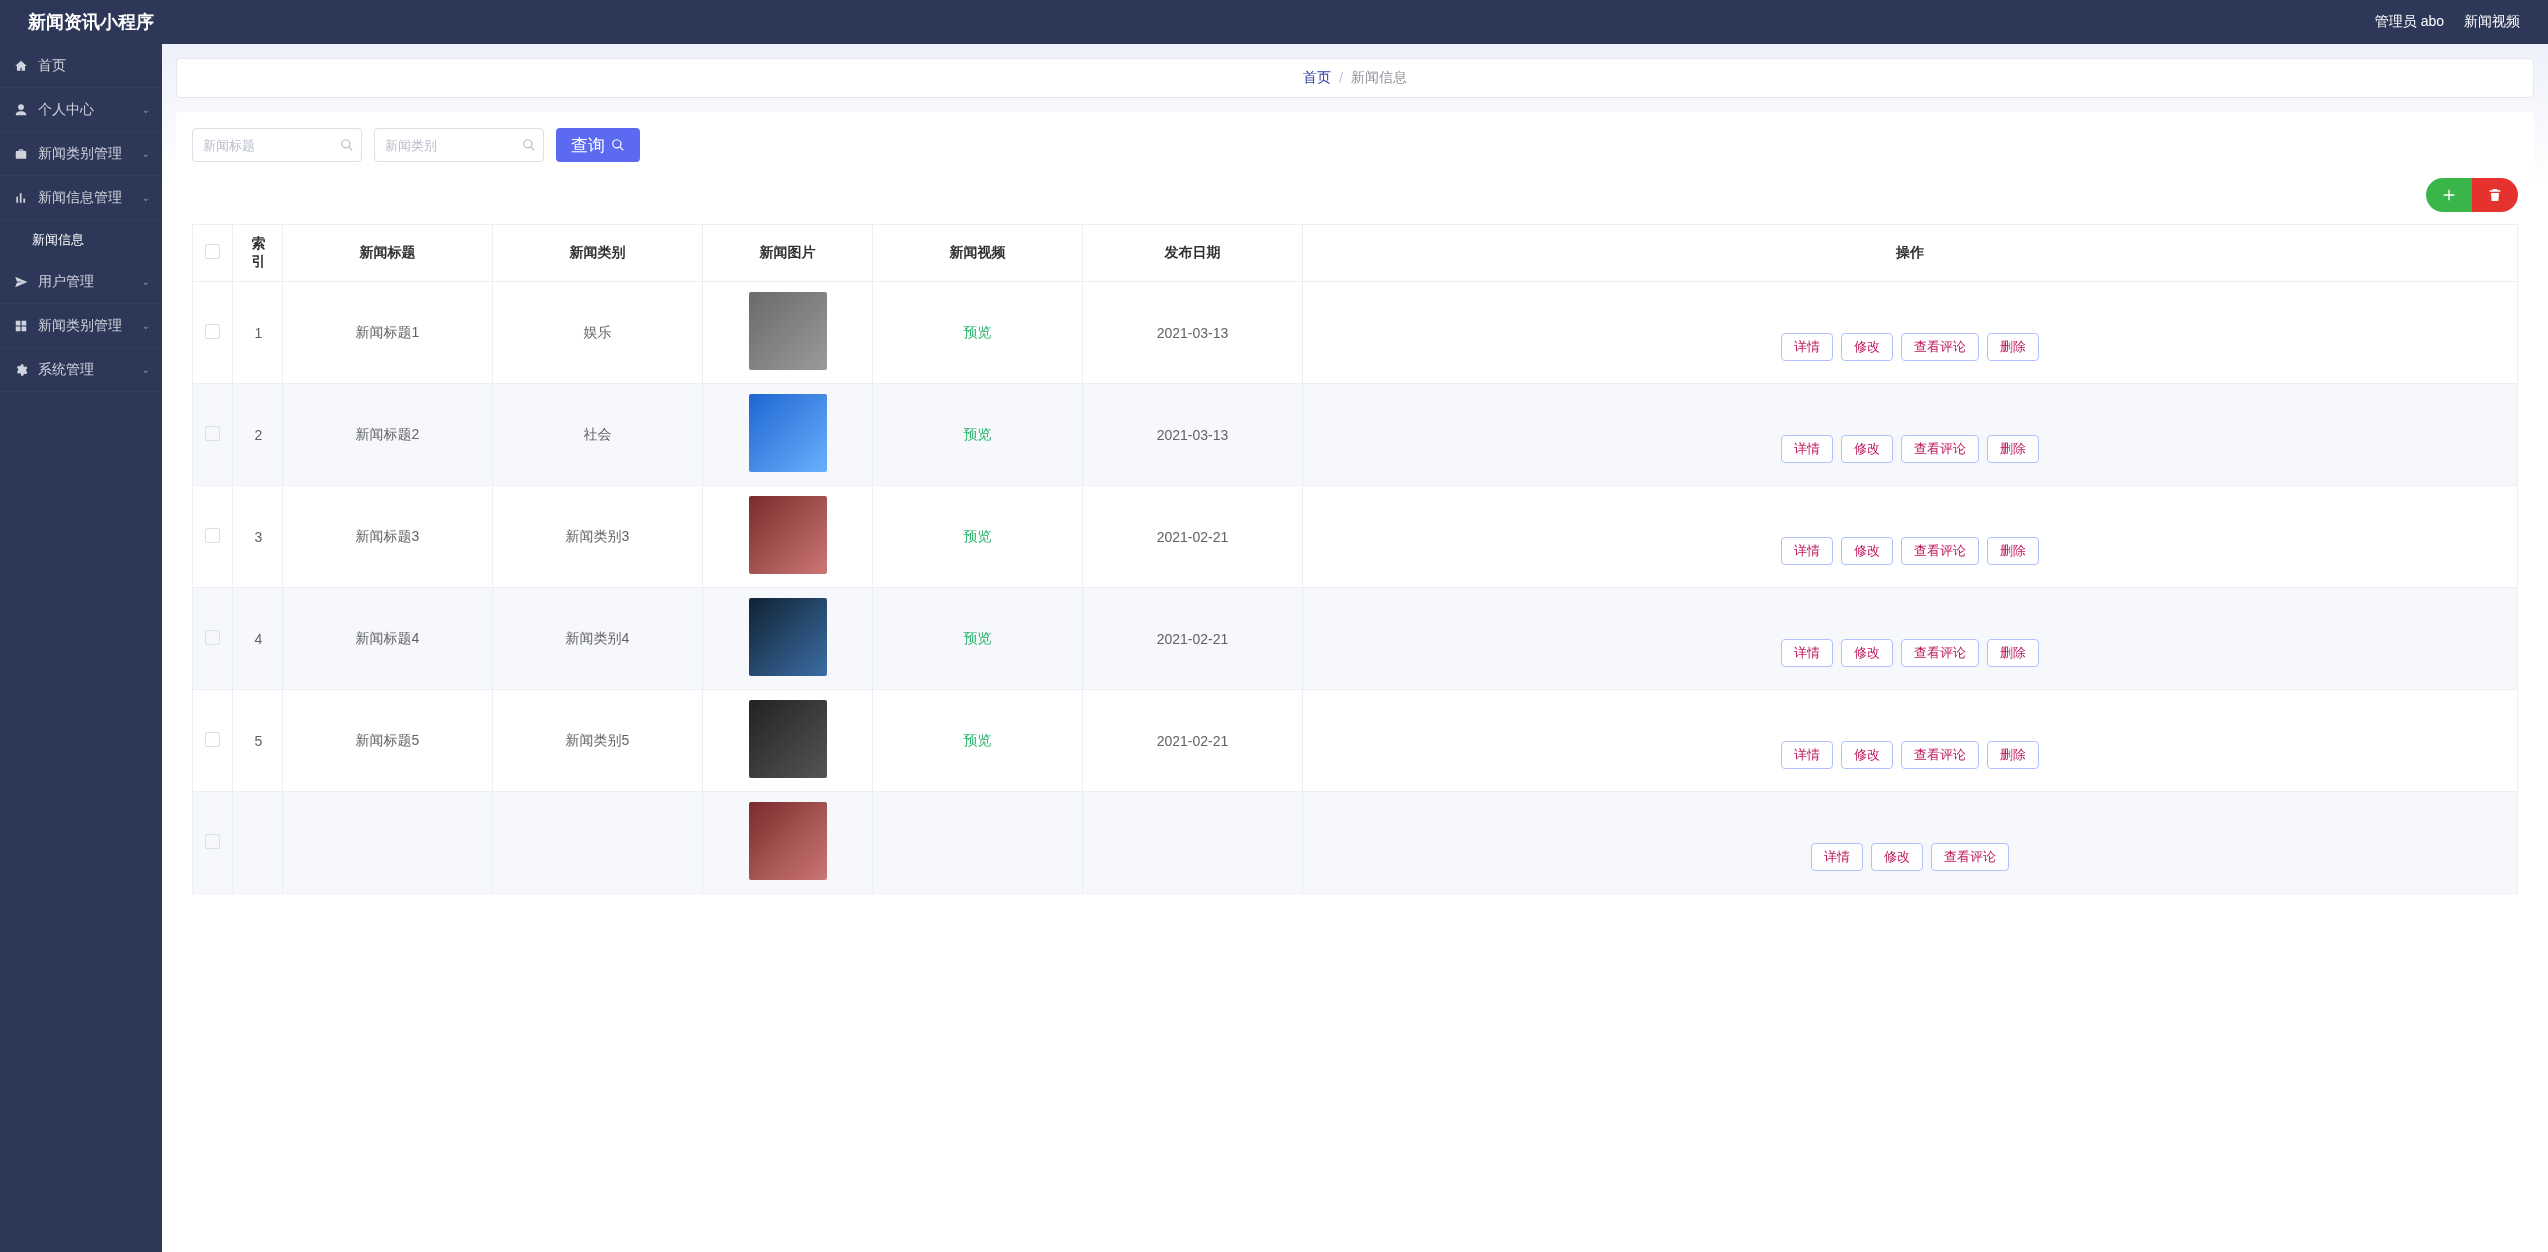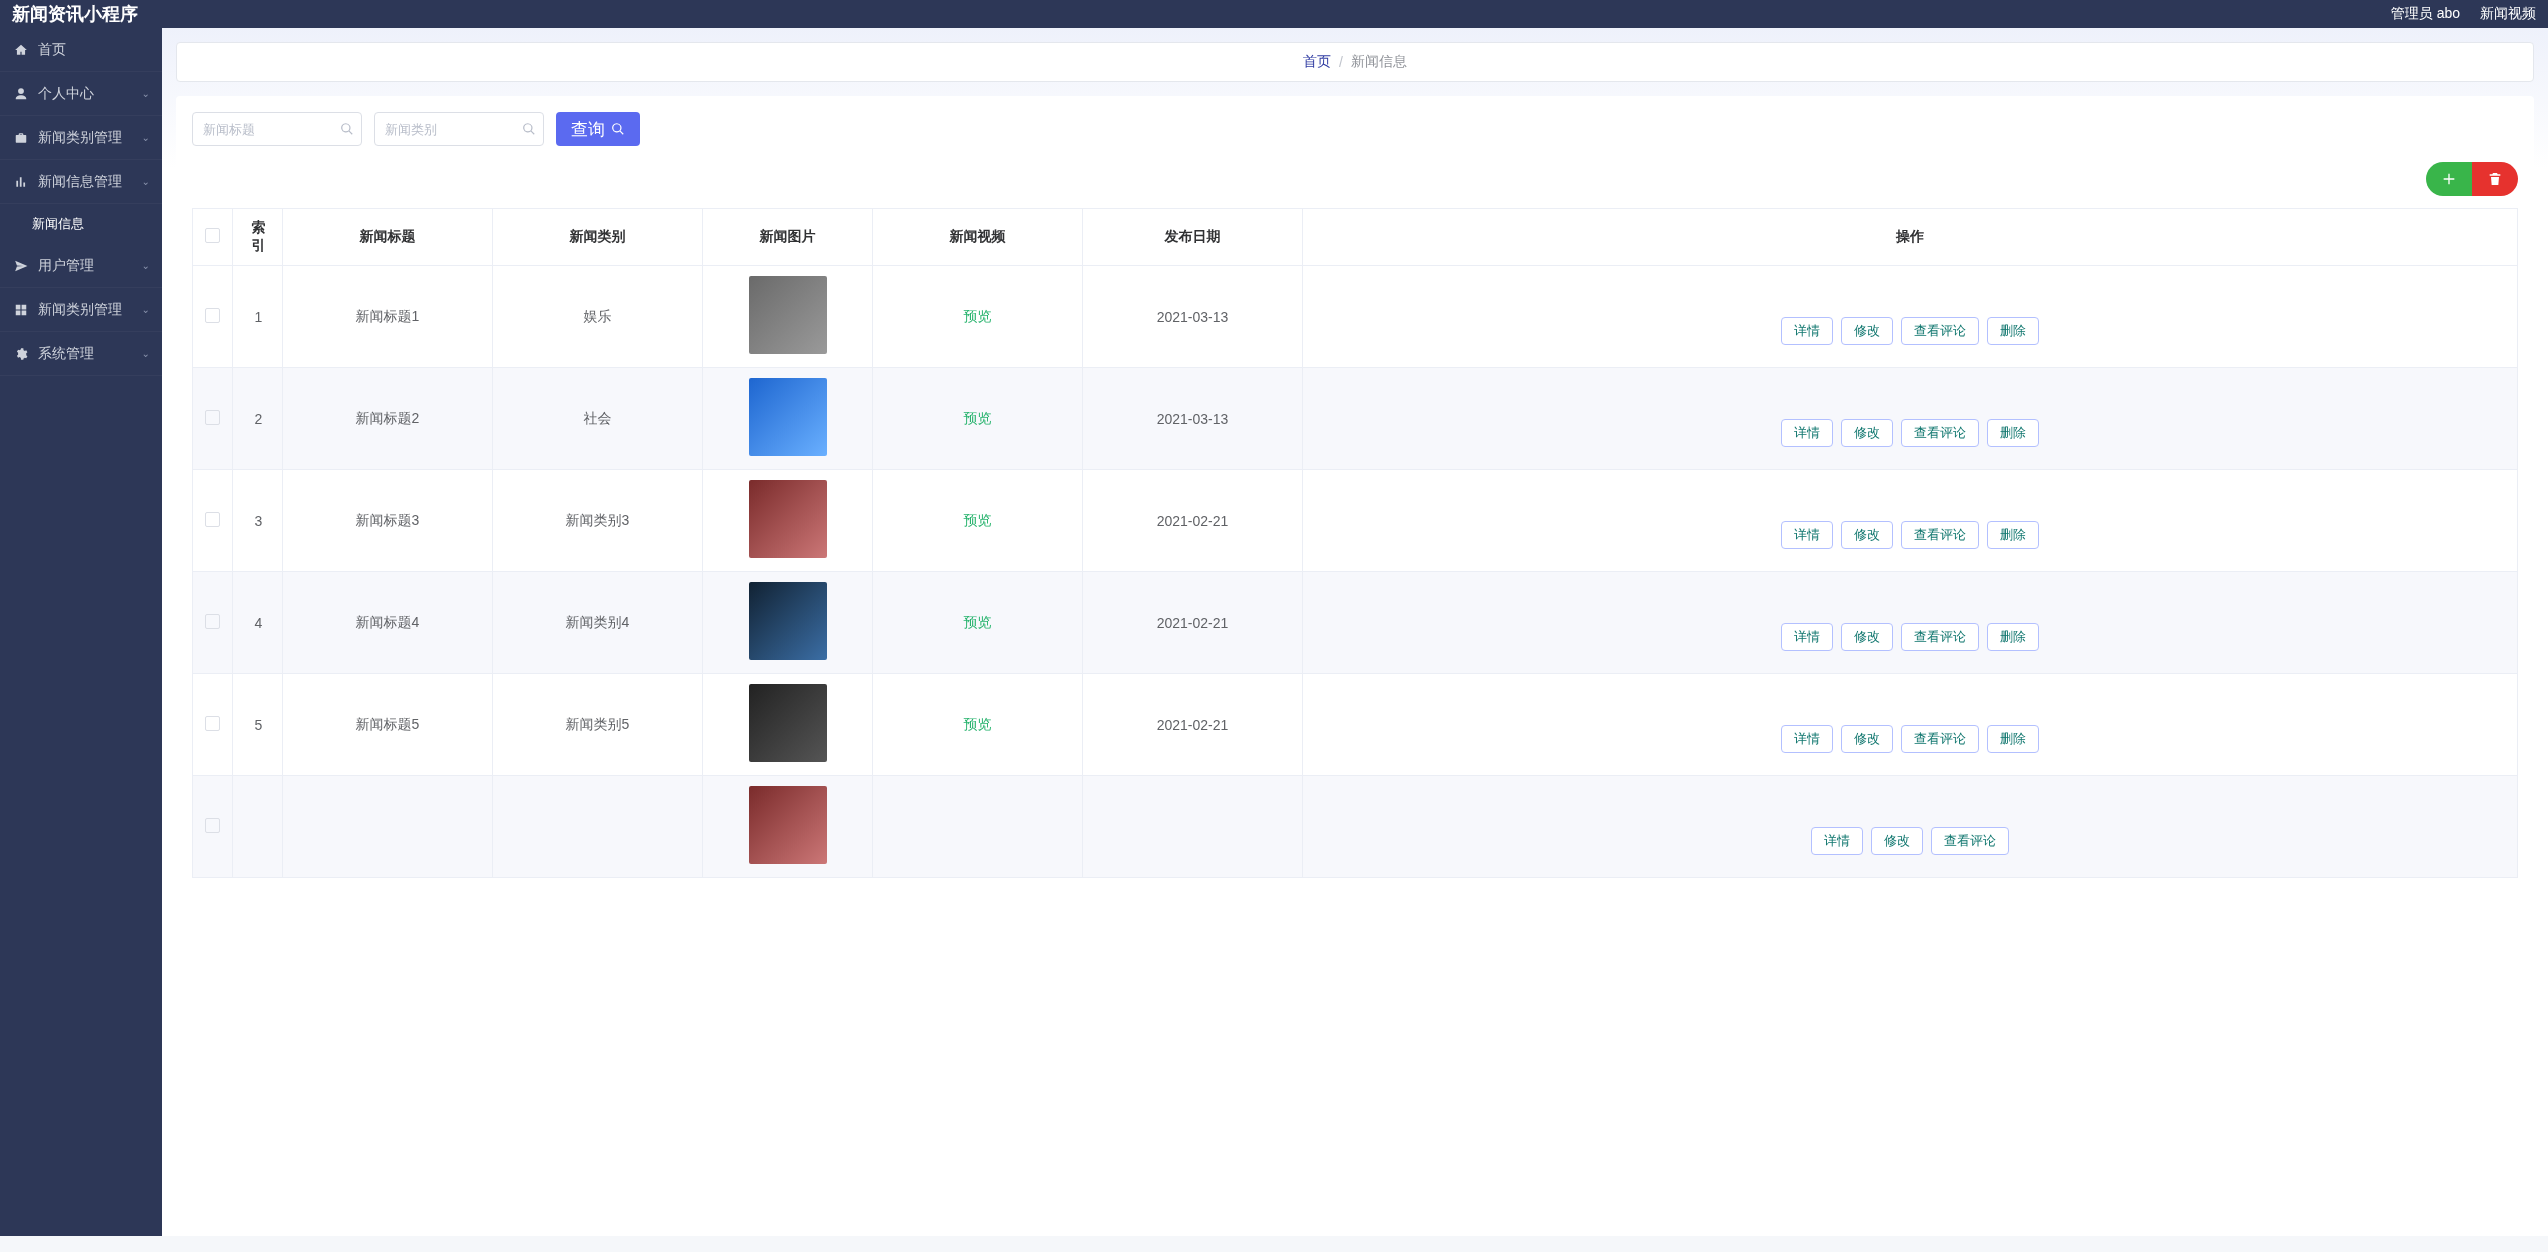--- a/index.html
+++ b/index.html
@@ -1,26 +1,26 @@
 <!DOCTYPE html>
 <html><head>
 <meta charset="utf-8">
 <style>
   * { box-sizing: border-box; margin: 0; padding: 0; }
   html, body { height: 100%; font-family: -apple-system, BlinkMacSystemFont, "Segoe UI", "PingFang SC", "Microsoft YaHei", sans-serif; font-size: 14px; color: #303133; }
   body { background: #f5f7fa; overflow: hidden; }
 
   .topbar {
-    height: 28px;
+    height: 44px;
     background: #2d3757;
     color: #fff;
     display: flex;
     align-items: center;
     justify-content: space-between;
-    padding: 0 12px;
+    padding: 0 28px;
   }
   .topbar .brand { font-size: 18px; font-weight: 700; }
   .topbar .right { display: flex; gap: 20px; font-size: 14px; justify-content: center; }
   .topbar .right span { cursor: pointer; }
 
   .shell { display: flex; height: calc(100% - 44px); }
 
   .sidebar {
     width: 162px;
     background: #2d3757;
@@ -139,21 +139,21 @@
     width: 78px; height: 78px; background: #cfd6e3;
     display: inline-flex; align-items: center; justify-content: center;
     font-size: 10px; color: #606266; border-radius: 2px; overflow: hidden;
     position: relative;
   }
 
   .preview-link { color: #27b36d; cursor: pointer; }
 
   .ops { display: flex; flex-wrap: wrap; gap: 8px; justify-content: center; }
   .mini-btn {
-    border: 1px solid #b3c0ff; color: #0f766e; background: #fff;
+    border: 1px solid #b3c0ff; color: #be185d; background: #fff;
     border-radius: 4px; padding: 4px 12px; font-size: 13px; cursor: pointer; margin-top: 28px;
   }
 
   
   .main::-webkit-scrollbar { width: 10px; }
   .main::-webkit-scrollbar-thumb { background: #c0c4cc; border-radius: 5px; }
 </style>
 </head>
 <body>
 

